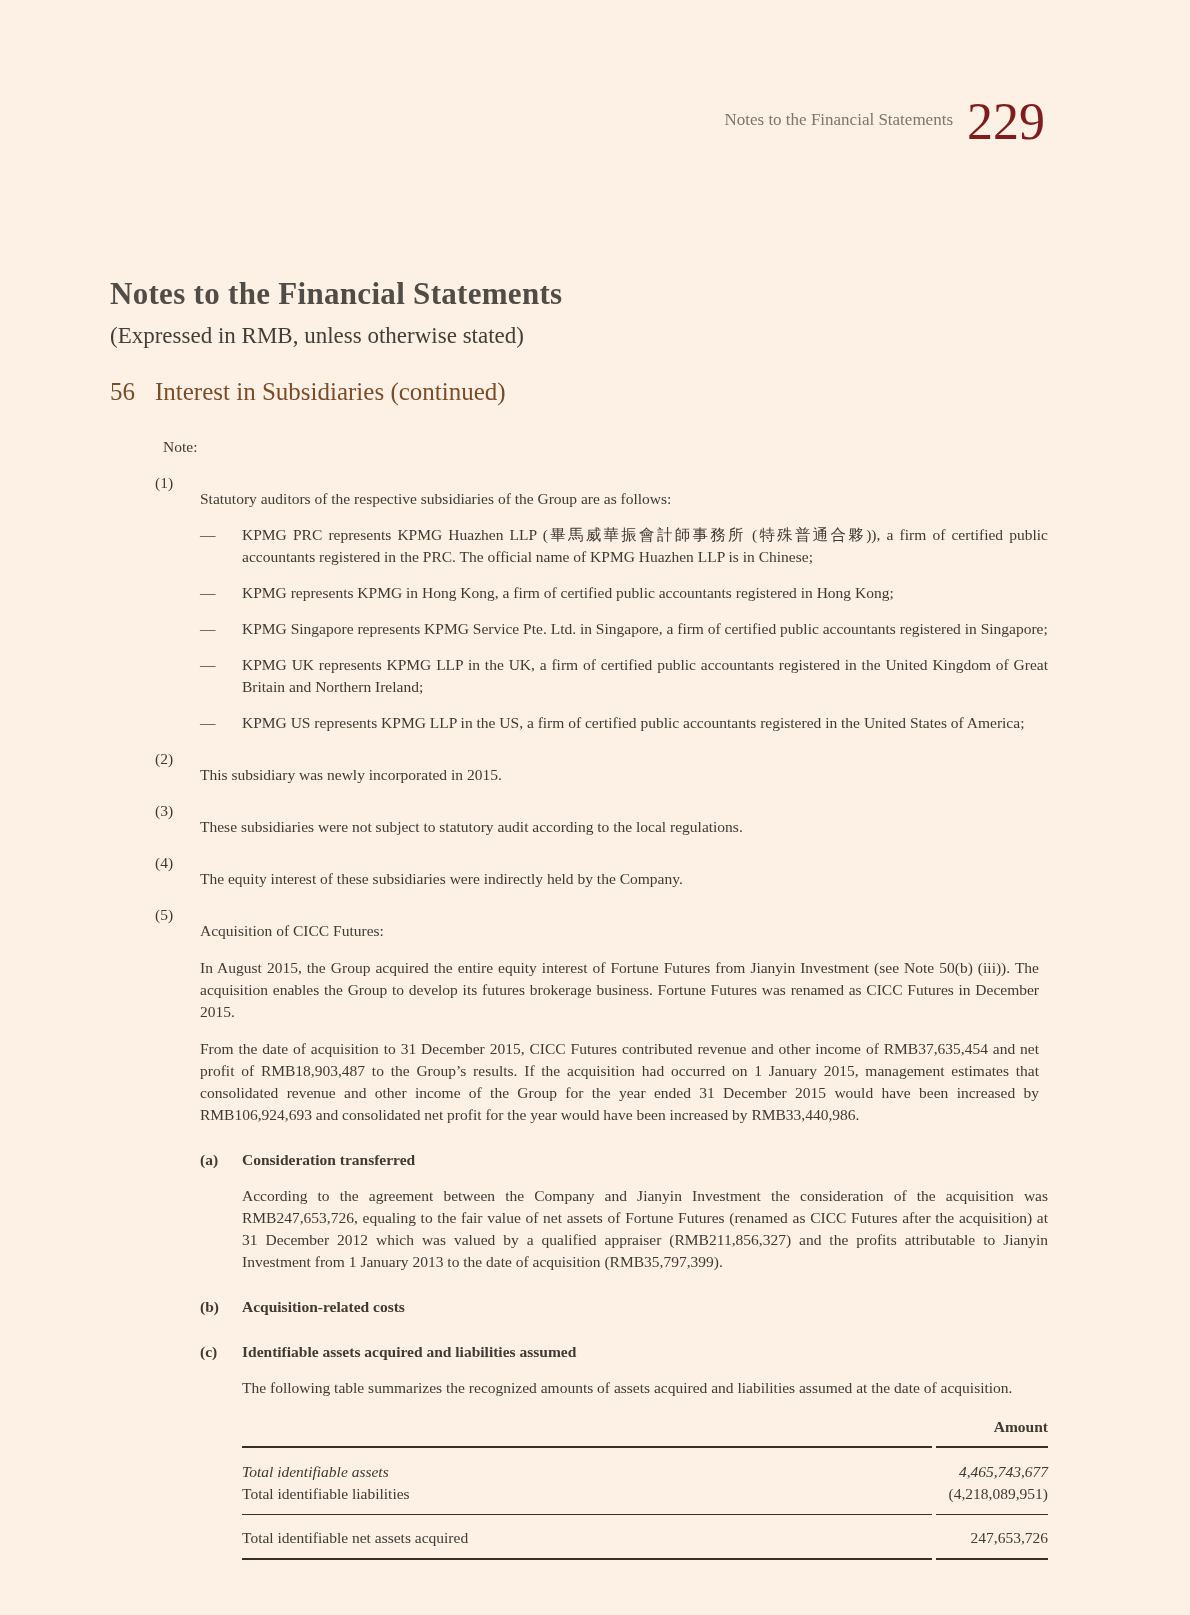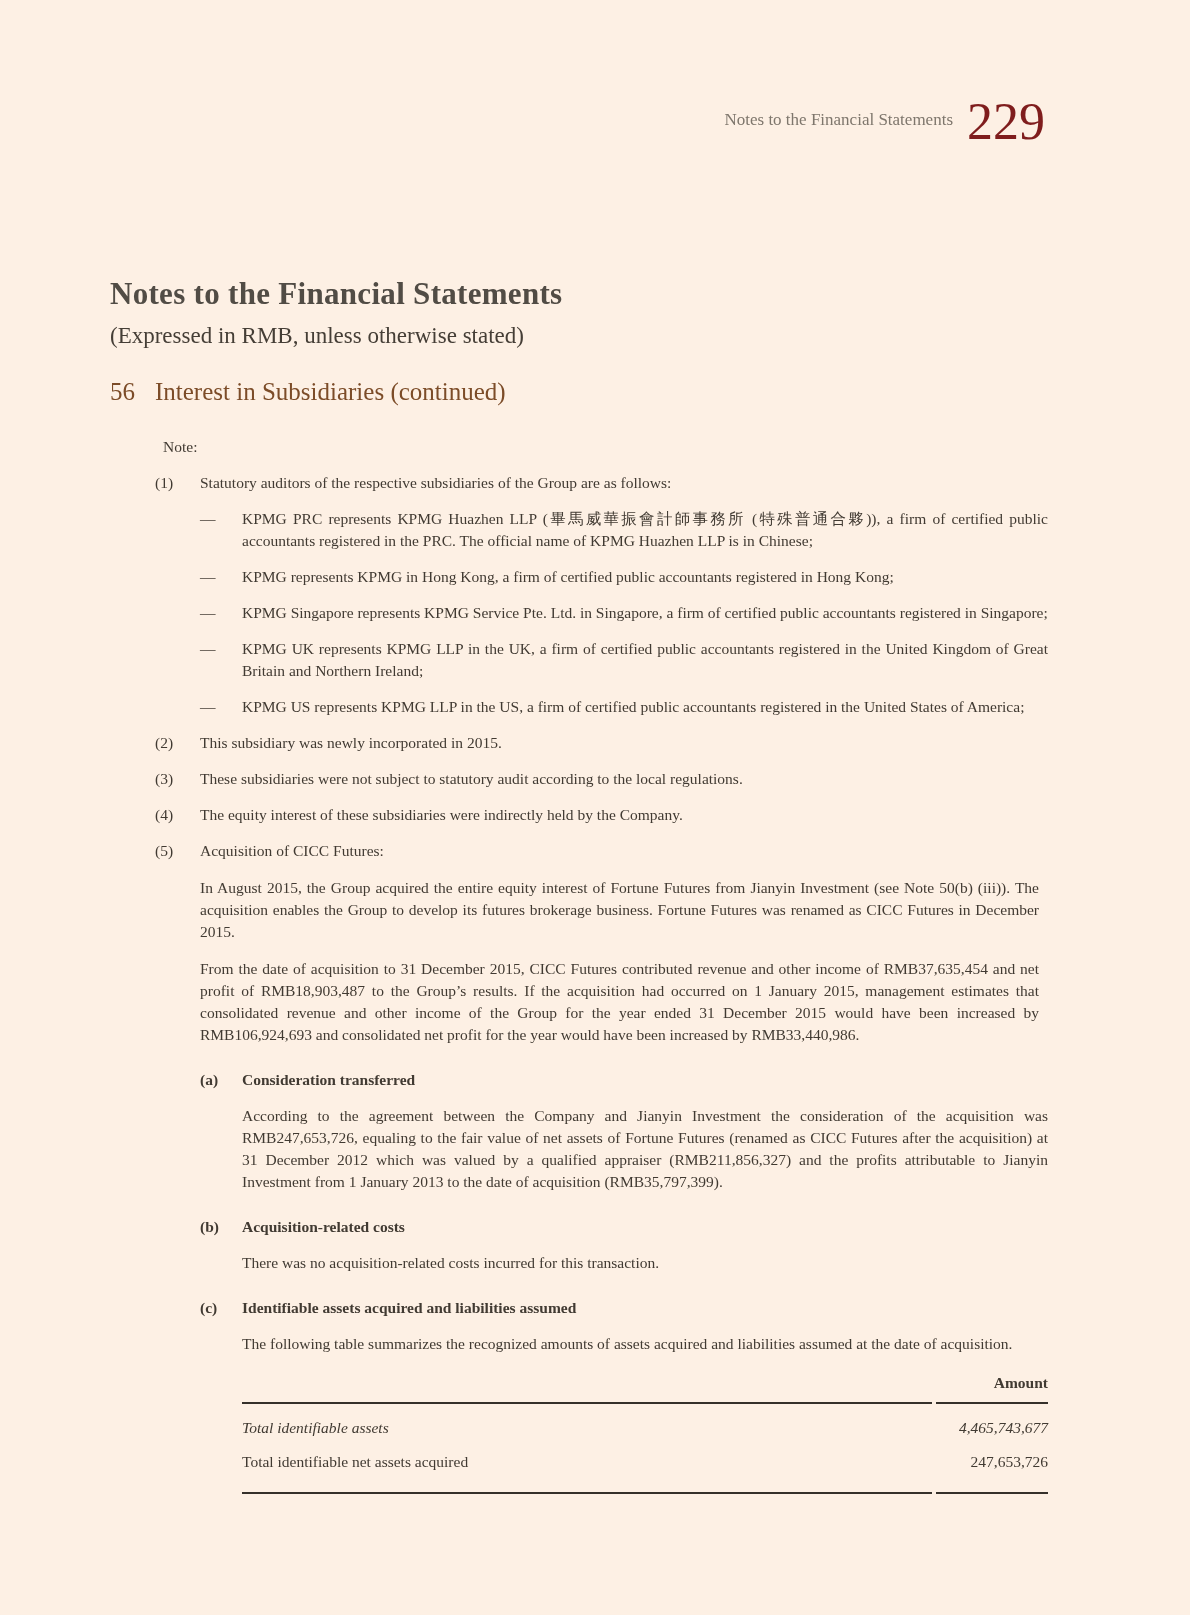--- a/index.html
+++ b/index.html
@@ -55,21 +55,21 @@
 
   .note-area { margin: 30px 0 0 45px; font-size: 15.5px; line-height: 22px; }
   .note-label { margin: 8px; }
 
   .note-item {
     display: grid;
     grid-template-columns: 45px 1fr;
     margin-top: 14px;
   }
   .note-num { }
-  .note-text { text-align: justify; }
+  .note-text { text-align: justify; margin-top: 16px; }
 
   .bullet-list { margin-top: 0; }
   .bullet-item {
     display: grid;
     grid-template-columns: 42px 1fr;
     margin-top: 14px;
   }
   .bullet-text { text-align: justify; }
 
   .note5-block { margin-left: 45px; }
@@ -100,21 +100,21 @@
     padding-bottom: 8px;
     border-bottom: 2.5px solid #35302a;
   }
   .t-data-row.first .t-cell { padding-top: 13px; font-style: italic; }
   .t-data-row.last .t-cell {
     padding-bottom: 9px;
     border-bottom: 1.5px solid #35302a;
   }
   .t-total-row .t-cell {
     padding-top: 12px;
-    padding-bottom: 19px;
+    padding-bottom: 9px;
     border-bottom: 2.5px solid #35302a;
   }
 </style>
 </head>
 <body>
 
 <div class="page">
 
   <header class="page-header">
     <span class="header-label">Notes to the Financial Statements</span>
@@ -189,40 +189,43 @@
             <span>Consideration transferred</span>
           </div>
           <p class="subsection-para">According to the agreement between the Company and Jianyin Investment the consideration of the acquisition was RMB247,653,726, equaling to the fair value of net assets of Fortune Futures (renamed as CICC Futures after the acquisition) at 31 December 2012 which was valued by a qualified appraiser (RMB211,856,327) and the profits attributable to Jianyin Investment from 1 January 2013 to the date of acquisition (RMB35,797,399).</p>
         </div>
 
         <div class="subsection">
           <div class="subsection-heading">
             <span>(b)</span>
             <span>Acquisition-related costs</span>
           </div>
-          <p class="subsection-para">There was no acquisition-related costs incurred for this transaction.</p>
         </div>
 
         <div class="subsection">
           <div class="subsection-heading">
             <span>(c)</span>
             <span>Identifiable assets acquired and liabilities assumed</span>
           </div>
           <p class="subsection-para">The following table summarizes the recognized amounts of assets acquired and liabilities assumed at the date of acquisition.</p>
         </div>
 
         <div class="fin-table">
           <div class="t-row t-header-row">
             <div class="t-cell t-label"></div>
             <div class="t-cell t-value">Amount</div>
           </div>
           <div class="t-row t-data-row first">
             <div class="t-cell t-label">Total identifiable assets</div>
             <div class="t-cell t-value">4,465,743,677</div>
           </div>
+          <div class="t-row t-data-row last">
+            <div class="t-cell t-label">Total identifiable liabilities</div>
+            <div class="t-cell t-value">(4,218,089,951)</div>
+          </div>
           <div class="t-row t-total-row">
             <div class="t-cell t-label">Total identifiable net assets acquired</div>
             <div class="t-cell t-value">247,653,726</div>
           </div>
         </div>
 
       </div>
     </div>
 
   </main>

